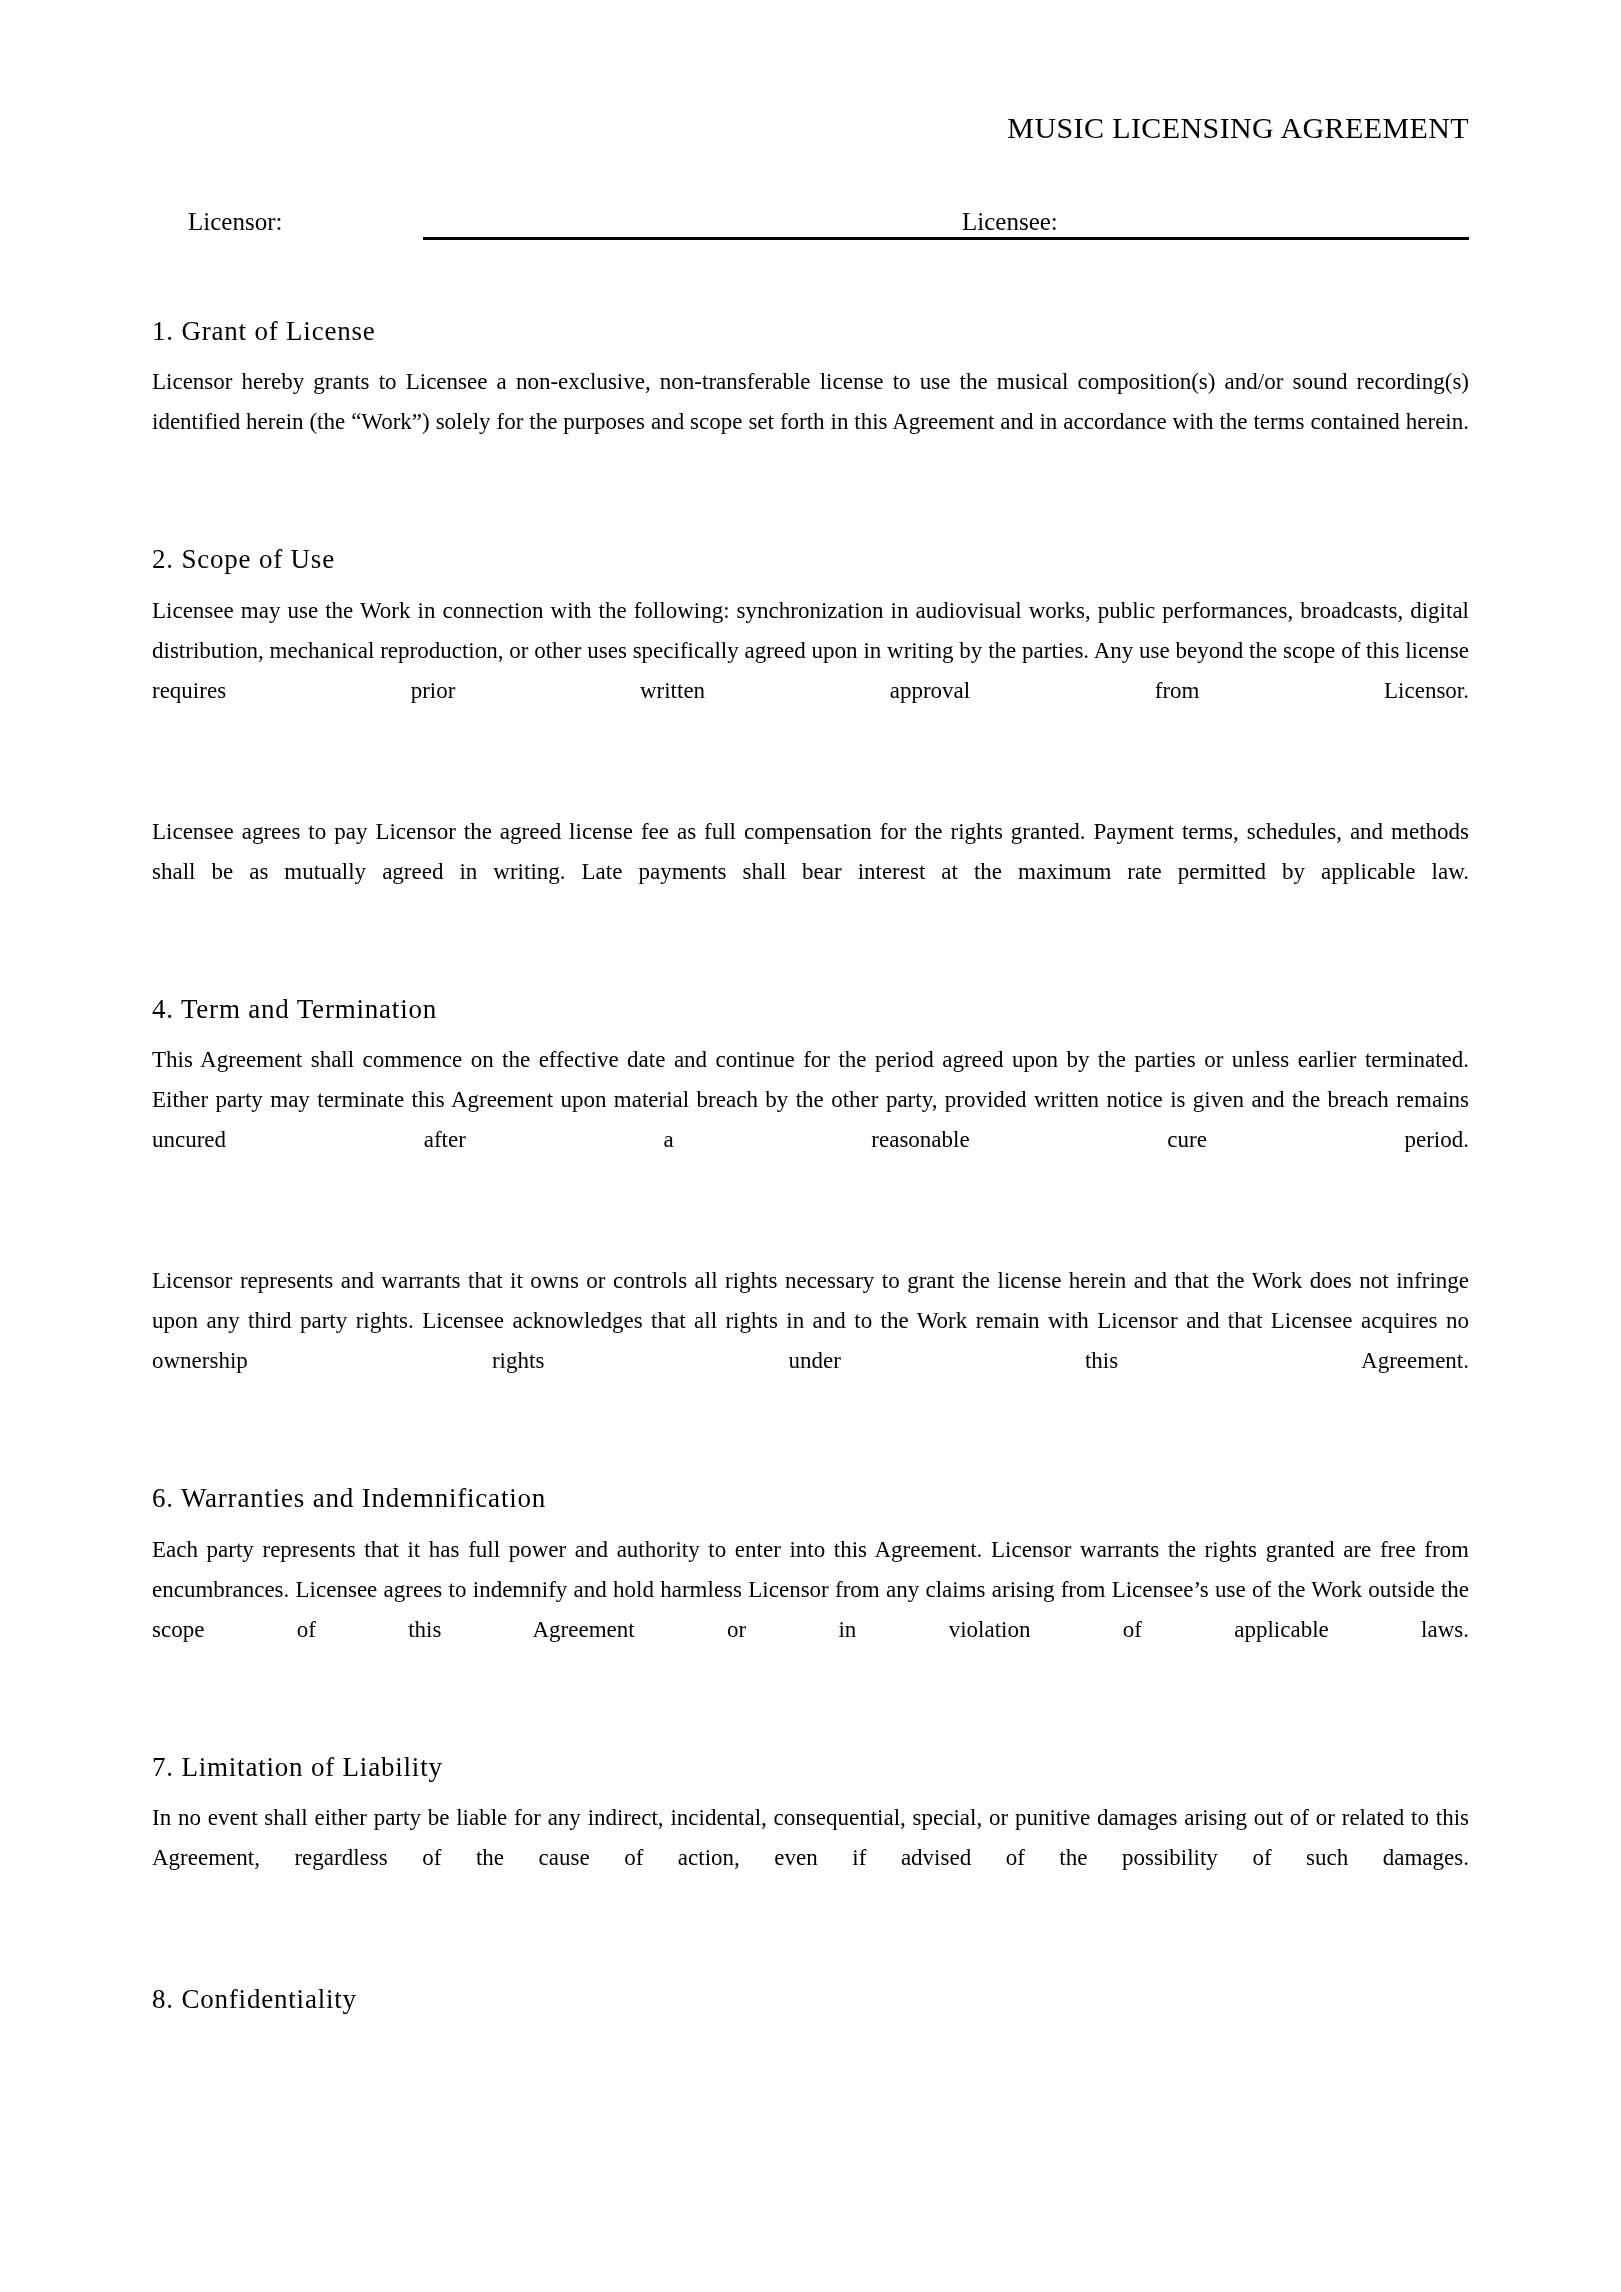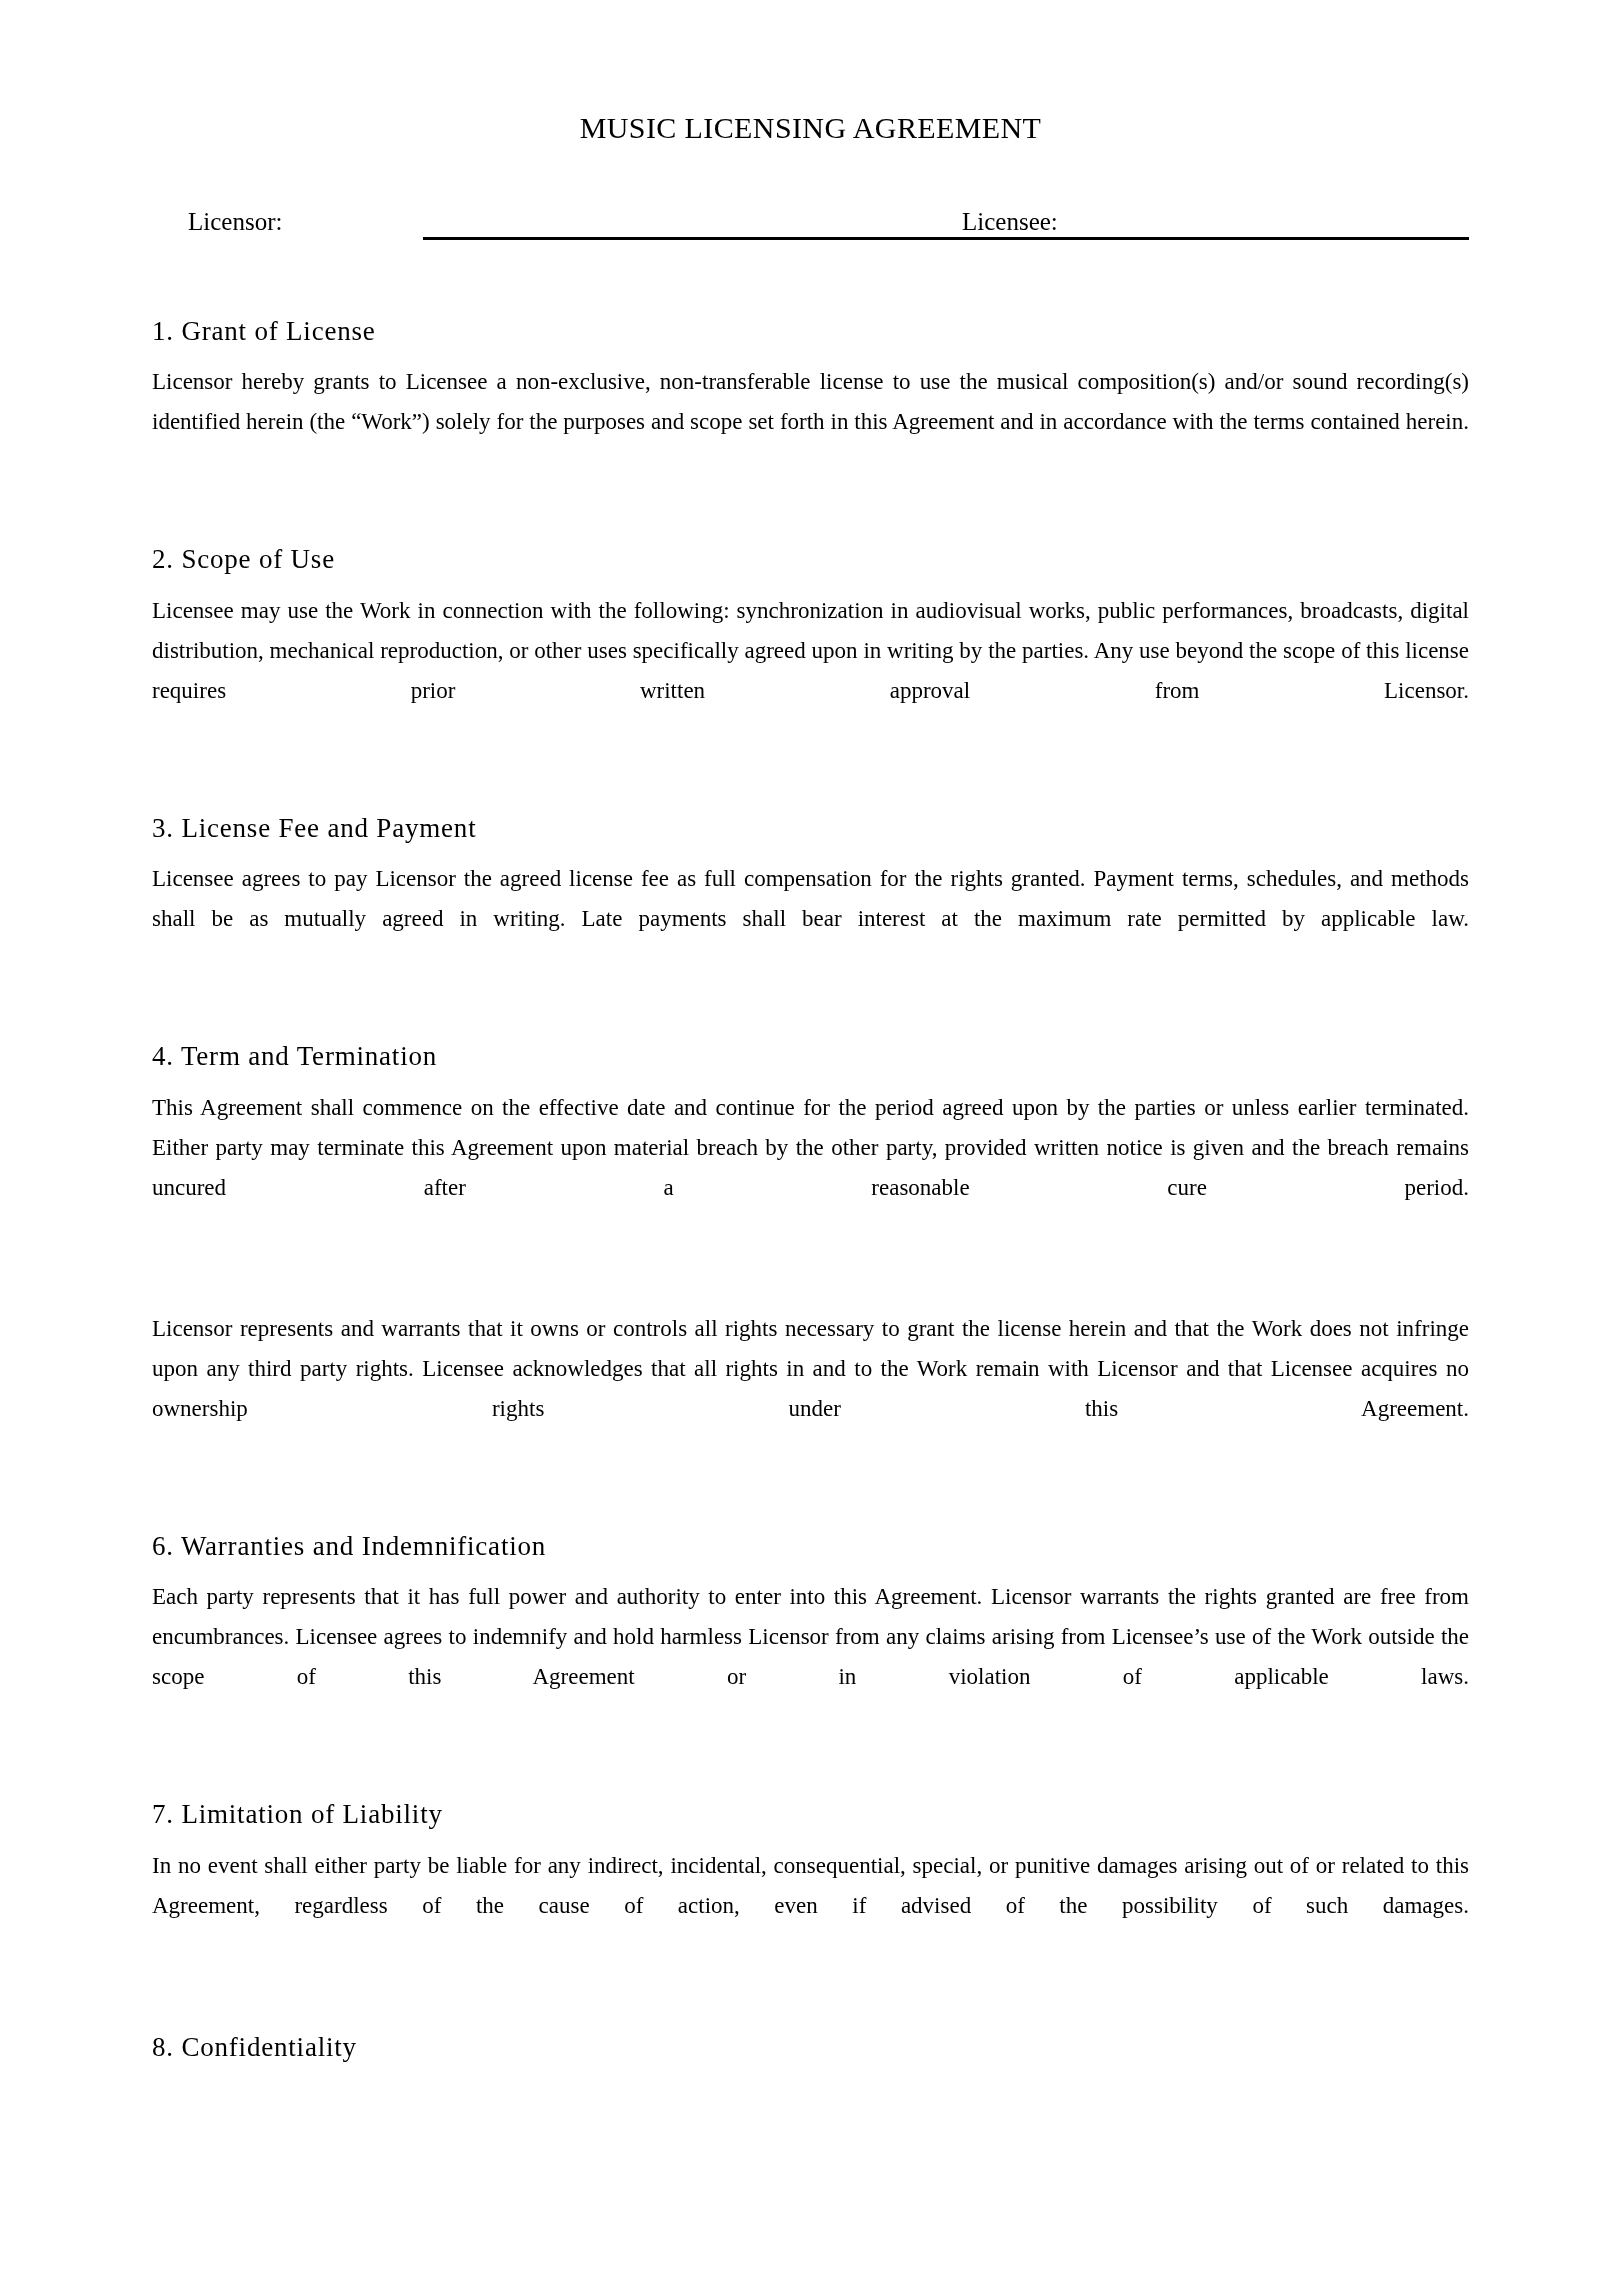--- a/index.html
+++ b/index.html
@@ -21,21 +21,21 @@
     left: 0;
     width: 1621px;
     height: 2293px;
     background: #ffffff;
     box-sizing: border-box;
     padding: 0 152px;
   }
   .doc-title {
     margin: 0;
     padding-top: 110px;
-    text-align: center;
+    text-align: right;
     font-size: 30px;
     font-weight: normal;
     letter-spacing: 0.4px;
     line-height: 1.2;
   }
 
   
   .parties {
     position: relative;
     margin-top: 57px;
@@ -111,21 +111,20 @@
     <h2 class="section-heading">1. Grant of License</h2>
     <p class="section-body">Licensor hereby grants to Licensee a non-exclusive, non-transferable license to use the musical composition(s) and/or sound recording(s) identified herein (the “Work”) solely for the purposes and scope set forth in this Agreement and in accordance with the terms contained herein.</p>
   </div>
 
   <div class="section">
     <h2 class="section-heading">2. Scope of Use</h2>
     <p class="section-body">Licensee may use the Work in connection with the following: synchronization in audiovisual works, public performances, broadcasts, digital distribution, mechanical reproduction, or other uses specifically agreed upon in writing by the parties. Any use beyond the scope of this license requires prior written approval from Licensor.</p>
   </div>
 
   <div class="section">
-    <h2 class="section-heading">3. License Fee and Payment</h2>
     <p class="section-body">Licensee agrees to pay Licensor the agreed license fee as full compensation for the rights granted. Payment terms, schedules, and methods shall be as mutually agreed in writing. Late payments shall bear interest at the maximum rate permitted by applicable law.</p>
   </div>
 
   <div class="section">
     <h2 class="section-heading">4. Term and Termination</h2>
     <p class="section-body">This Agreement shall commence on the effective date and continue for the period agreed upon by the parties or unless earlier terminated. Either party may terminate this Agreement upon material breach by the other party, provided written notice is given and the breach remains uncured after a reasonable cure period.</p>
   </div>
 
   <div class="section">
     <p class="section-body">Licensor represents and warrants that it owns or controls all rights necessary to grant the license herein and that the Work does not infringe upon any third party rights. Licensee acknowledges that all rights in and to the Work remain with Licensor and that Licensee acquires no ownership rights under this Agreement.</p>

